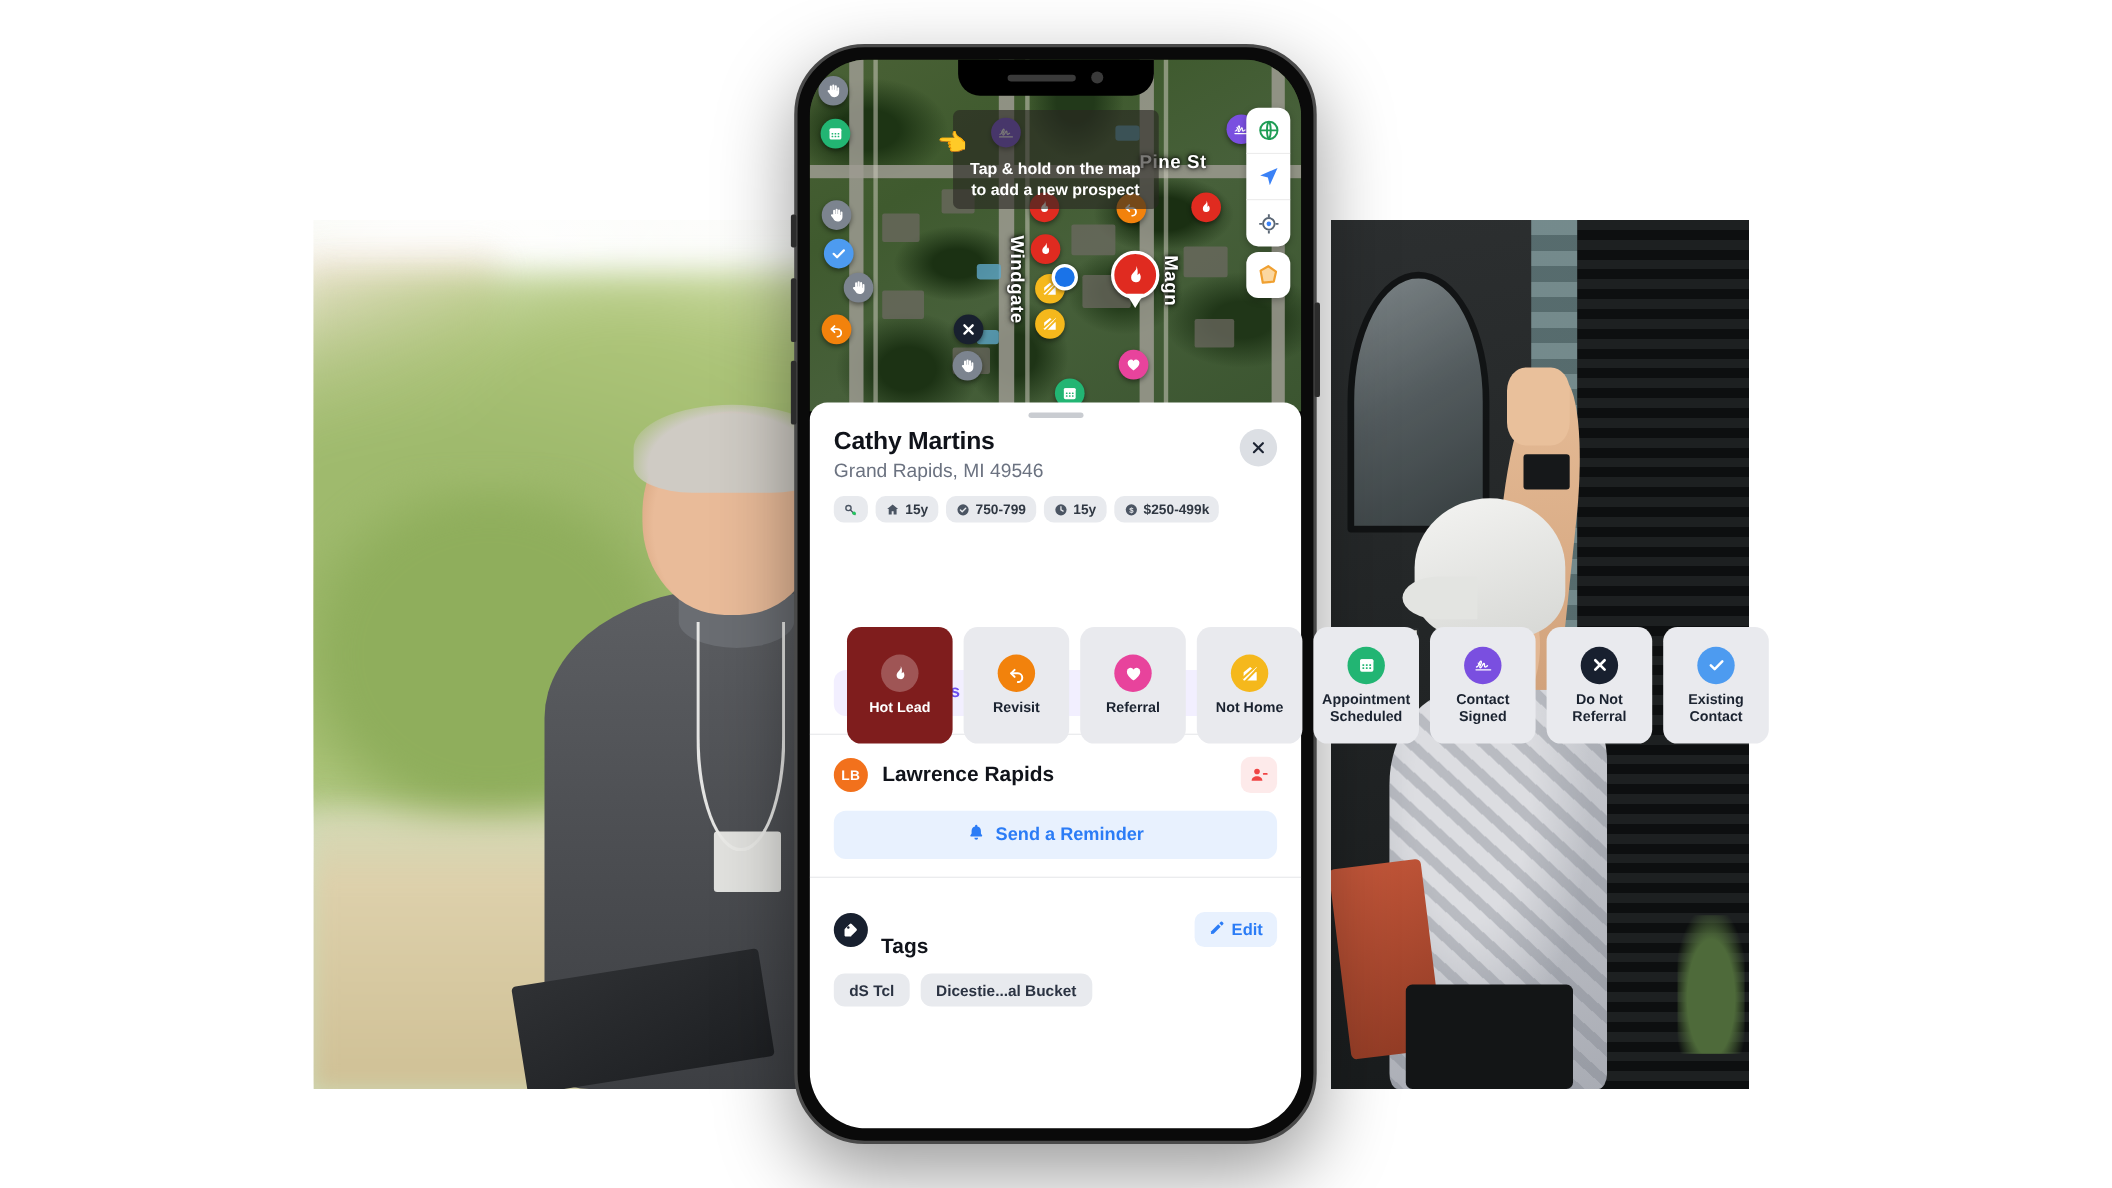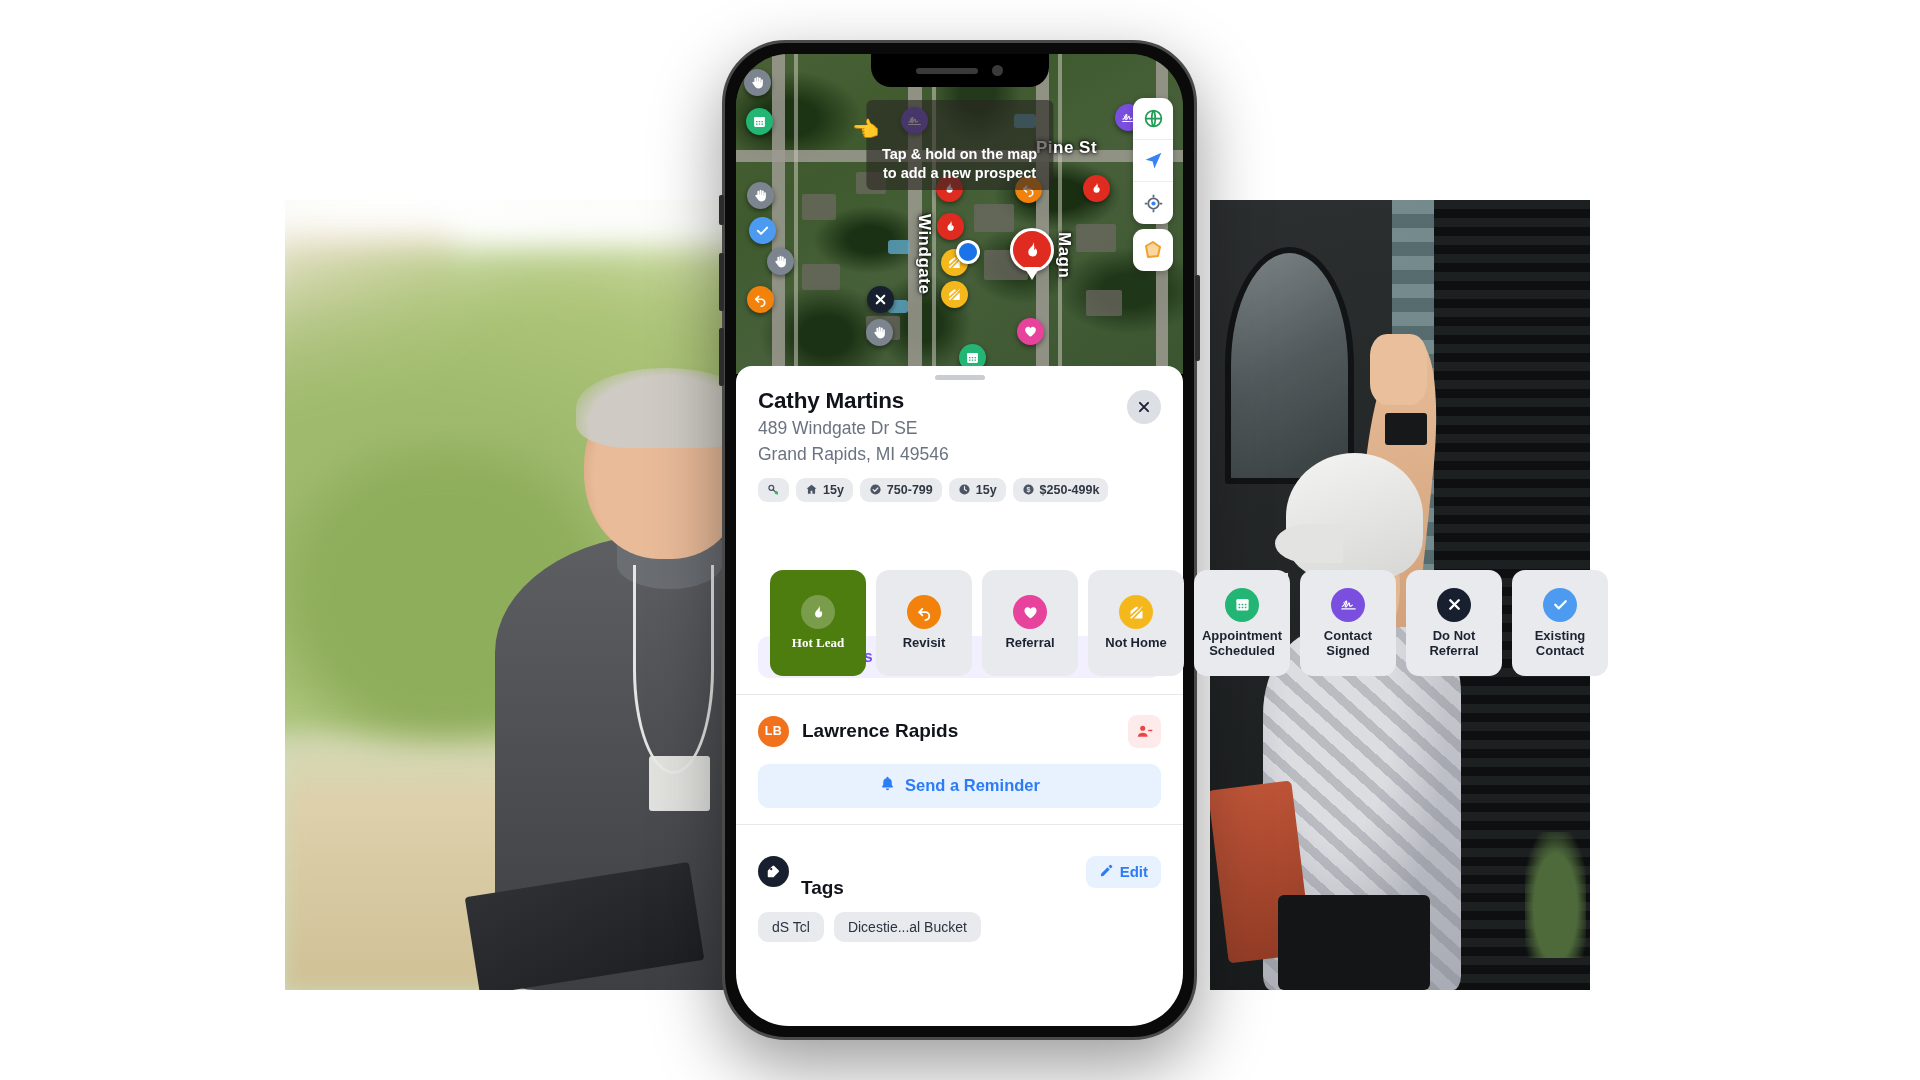--- a/index.html
+++ b/index.html
@@ -377,21 +377,21 @@
   }
   .tags-title { font-size:19px; font-weight:700; color:#10131a; flex:1;margin-top:32px; }
   .edit-btn {
     background:#e8f1fe; border-radius:9px; height:32px; padding:0 13px;
     display:flex; align-items:center; gap:6px;
     font-size:15px; font-weight:700; color:#2b7cf6; cursor:pointer;
   }
   .tag-pills { display:flex; gap:10px; padding:13px 22px 0; }
   .tag-pill {
     background:#e8eaee; border-radius:10px; height:30px; padding:0 14px;
-    display:flex; align-items:center; font-size:14px; font-weight:400; color:#2b3342;
+    display:flex; align-items:center; font-size:14px; font-weight:700; color:#2b3342;
     white-space:nowrap;
   }
 </style>
 </head>
 <body>
 
 <div id="stage">
 
   <div class="photo photo-left">
     <div class="ph-sky"></div>
@@ -626,21 +626,20 @@
             <path d="M5 8l7-4 7 5-2 9-10 1z"></path>
           </svg>
         </div>
       </div>
 
       <div id="sheet">
         <div class="grabber"></div>
 
         <div class="sheet-head">
           <div class="pname">Cathy Martins</div>
-          <div class="paddr">489 Windgate Dr SE</div>
           <div class="paddr">Grand Rapids, MI 49546</div>
           <div class="close-btn">
             <svg width="14" height="14" viewBox="0 0 24 24" stroke="#1d2433" stroke-width="3.4" stroke-linecap="round">
               <path d="M5 5l14 14M19 5L5 19"></path>
             </svg>
           </div>
         </div>
 
         <div class="chips" id="chips">
             <div class="chip">
@@ -759,21 +758,21 @@
       </div>
 
       <div class="notch">
         <div class="notch-speaker"></div>
         <div class="notch-cam"></div>
       </div>
     </div>
   </div>
 
   <div id="actions-band" style="left: 770px; width: 1150px;">
-      <div class="act active" style="background: #4d7c0f; font-family: Liberation Serif, serif;">
+      <div class="act active" style="background: #7f1d1d;">
         <span class="ic" style="background:rgba(255,255,255,.25)">
           <svg width="17" height="17" viewBox="0 0 24 24" fill="#fff">
             <path d="M12.6 2.2c.6 3.1-.8 4.4-2.2 5.8C8.8 9.6 7.2 11 7.2 14a5 5 0 0 0 9.9.9c.5-2.6-.6-4.2-1.6-5.5-.3 1-1 1.7-1.8 1.9.8-2.8.3-6.3-1.1-9.1z"></path>
           </svg>
         </span>
         <span class="lb">Hot Lead</span>
       </div>
       <div class="act" style="background: rgb(233, 234, 238);">
         <span class="ic" style="background:#f2820c">
           <svg width="17" height="17" viewBox="0 0 24 24" fill="none" stroke="#fff" stroke-width="2.6" stroke-linecap="round" stroke-linejoin="round">

